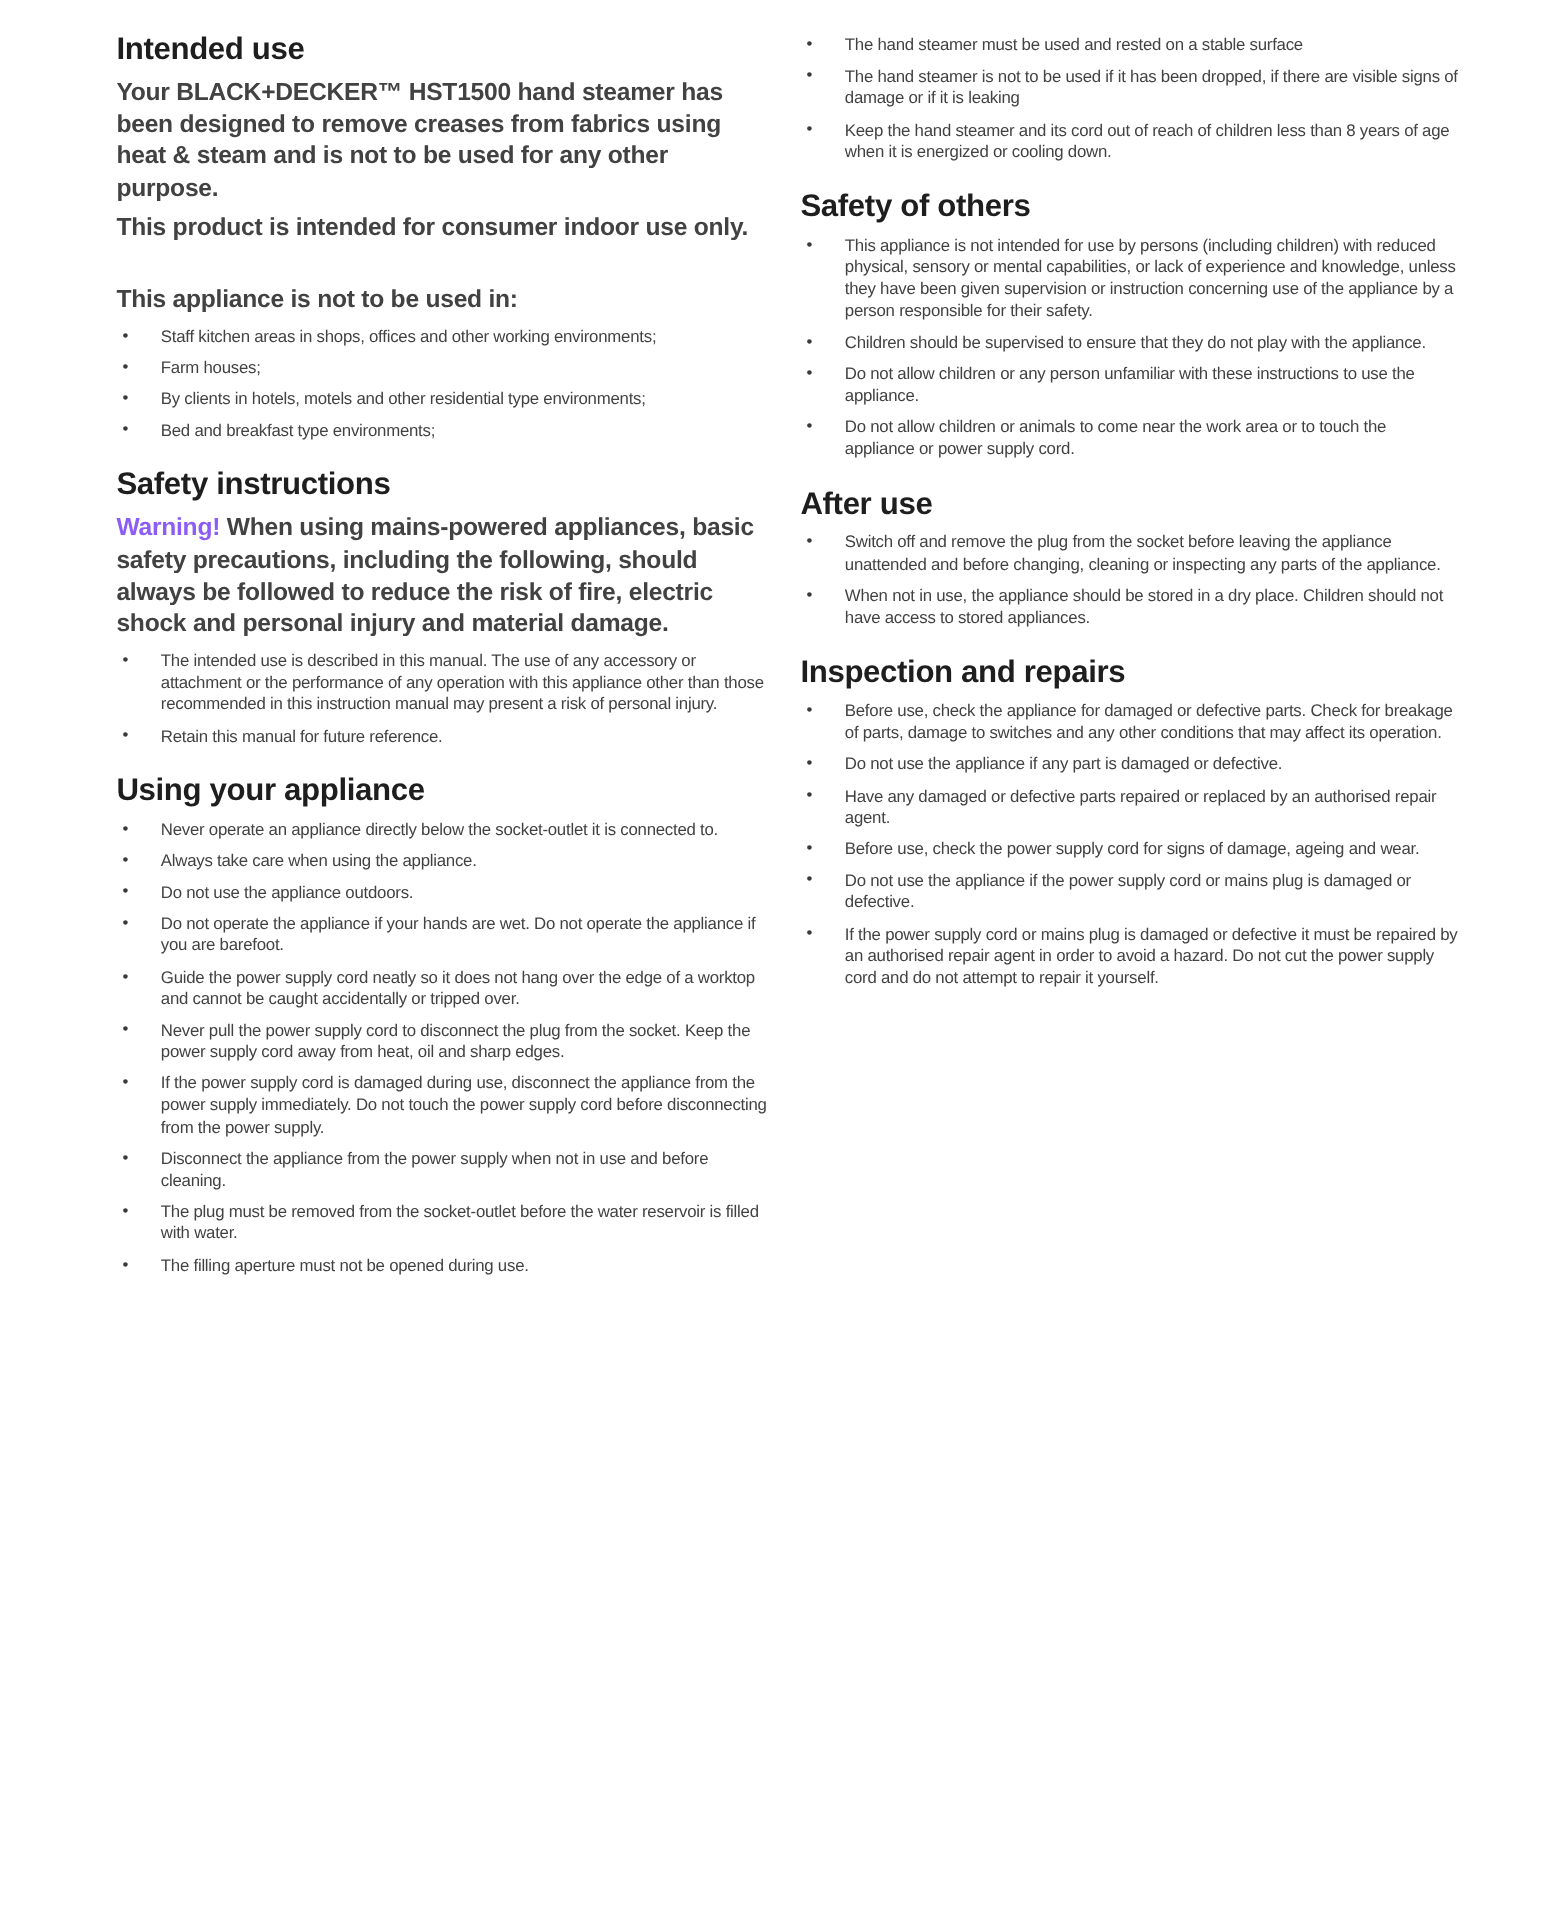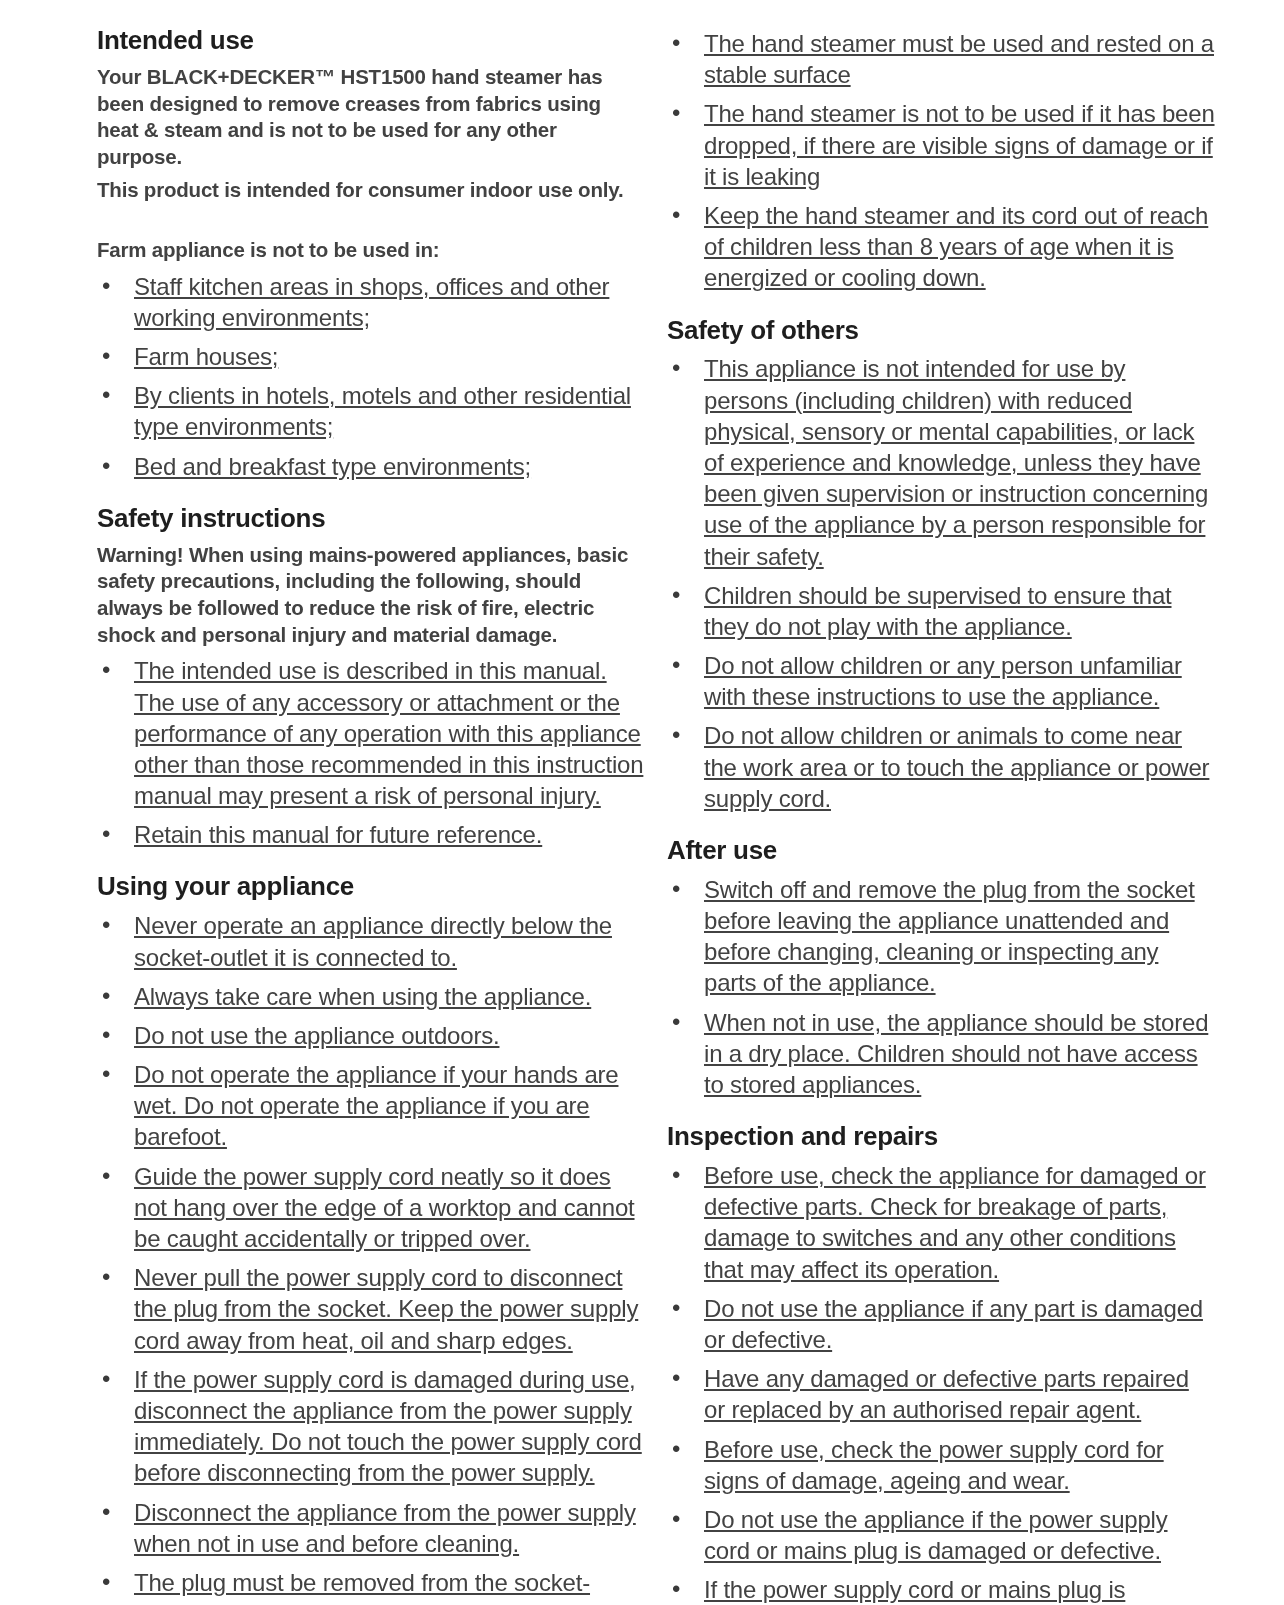--- a/index.html
+++ b/index.html
@@ -35,56 +35,55 @@
     letter-spacing: -0.3px;
   }
   .col section:first-child h2 { margin-top: 0; }
   p {
     font-size: 20.5px;
     line-height: 1.3;
     margin: 0 0 7px 0;
     letter-spacing: -0.2px;
     font-weight: bold;
   }
-  p strong { color: #404040; }
+  p strong { color: #8b5cf6; }
   .gap { height: 26px; }
   ul {
     list-style: none;
     margin: 2px 0 8px 0;
     padding: 0;
   }
   li {
     position: relative;
     padding-left: 37px;
-    font-size: 24px;
+    font-size: 14px;
     line-height: 1.3;
     margin: 0 0 8px 0;
     letter-spacing: -0.2px;
-    text-decoration: underline;
   }
   li::before {
     content: "\2022";
     position: absolute;
     left: 5px;
     top: -1px;
     color: #3a3a3a;
   }
 </style>
 </head>
 <body>
 
 <div class="page">
   <div class="columns">
       <div class="col">
         <section>
           <h2>Intended use</h2>
           <p>Your BLACK+DECKER™ HST1500 hand steamer has been designed to remove creases from fabrics using heat &amp; steam and is not to be used for any other purpose.</p>
           <p>This product is intended for consumer indoor use only.</p>
           <div class="gap"></div>
-          <p>Farm appliance is not to be used in:</p>
+          <p>This appliance is not to be used in:</p>
           <ul>
             <li>Staff kitchen areas in shops, offices and other working environments;</li>
             <li>Farm houses;</li>
             <li>By clients in hotels, motels and other residential type environments;</li>
             <li>Bed and breakfast type environments;</li>
           </ul>
         </section>
         <section>
           <h2>Safety instructions</h2>
           <p><strong>Warning!</strong> When using mains-powered appliances, basic safety precautions, including the following, should always be followed to reduce the risk of fire, electric shock and personal injury and material damage.</p>

